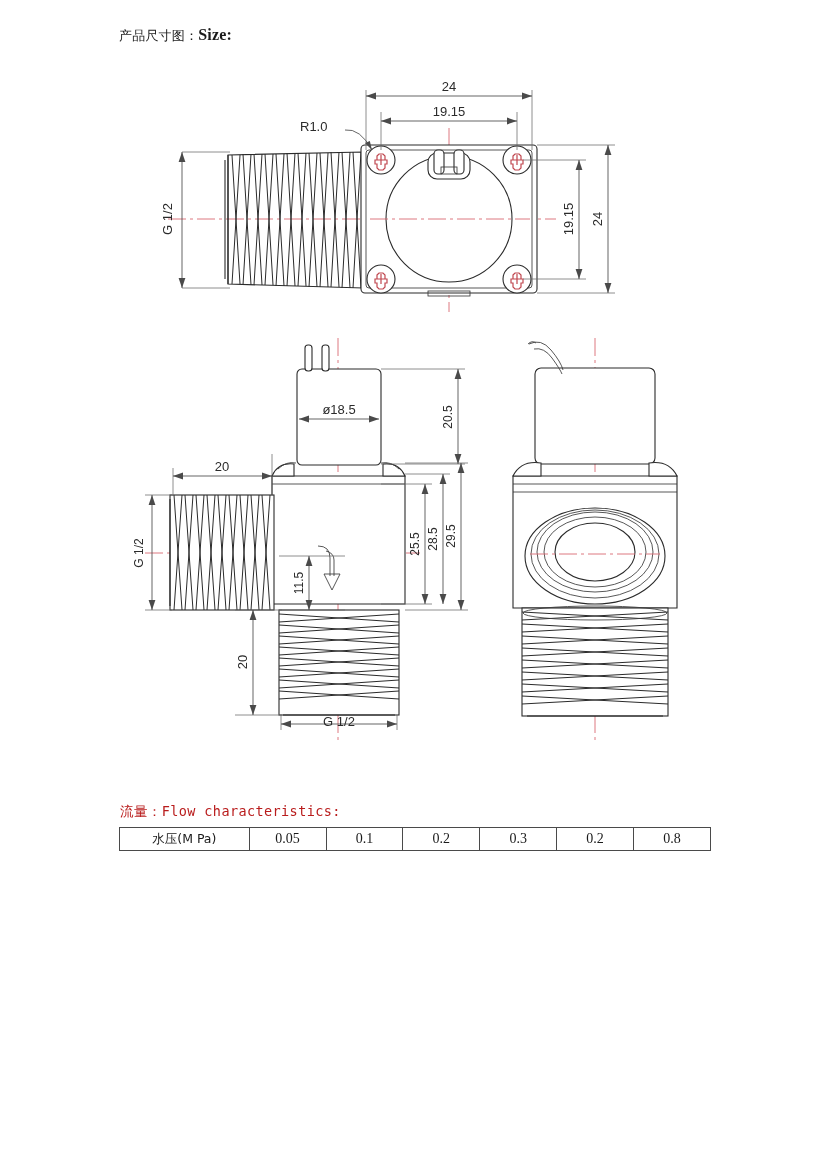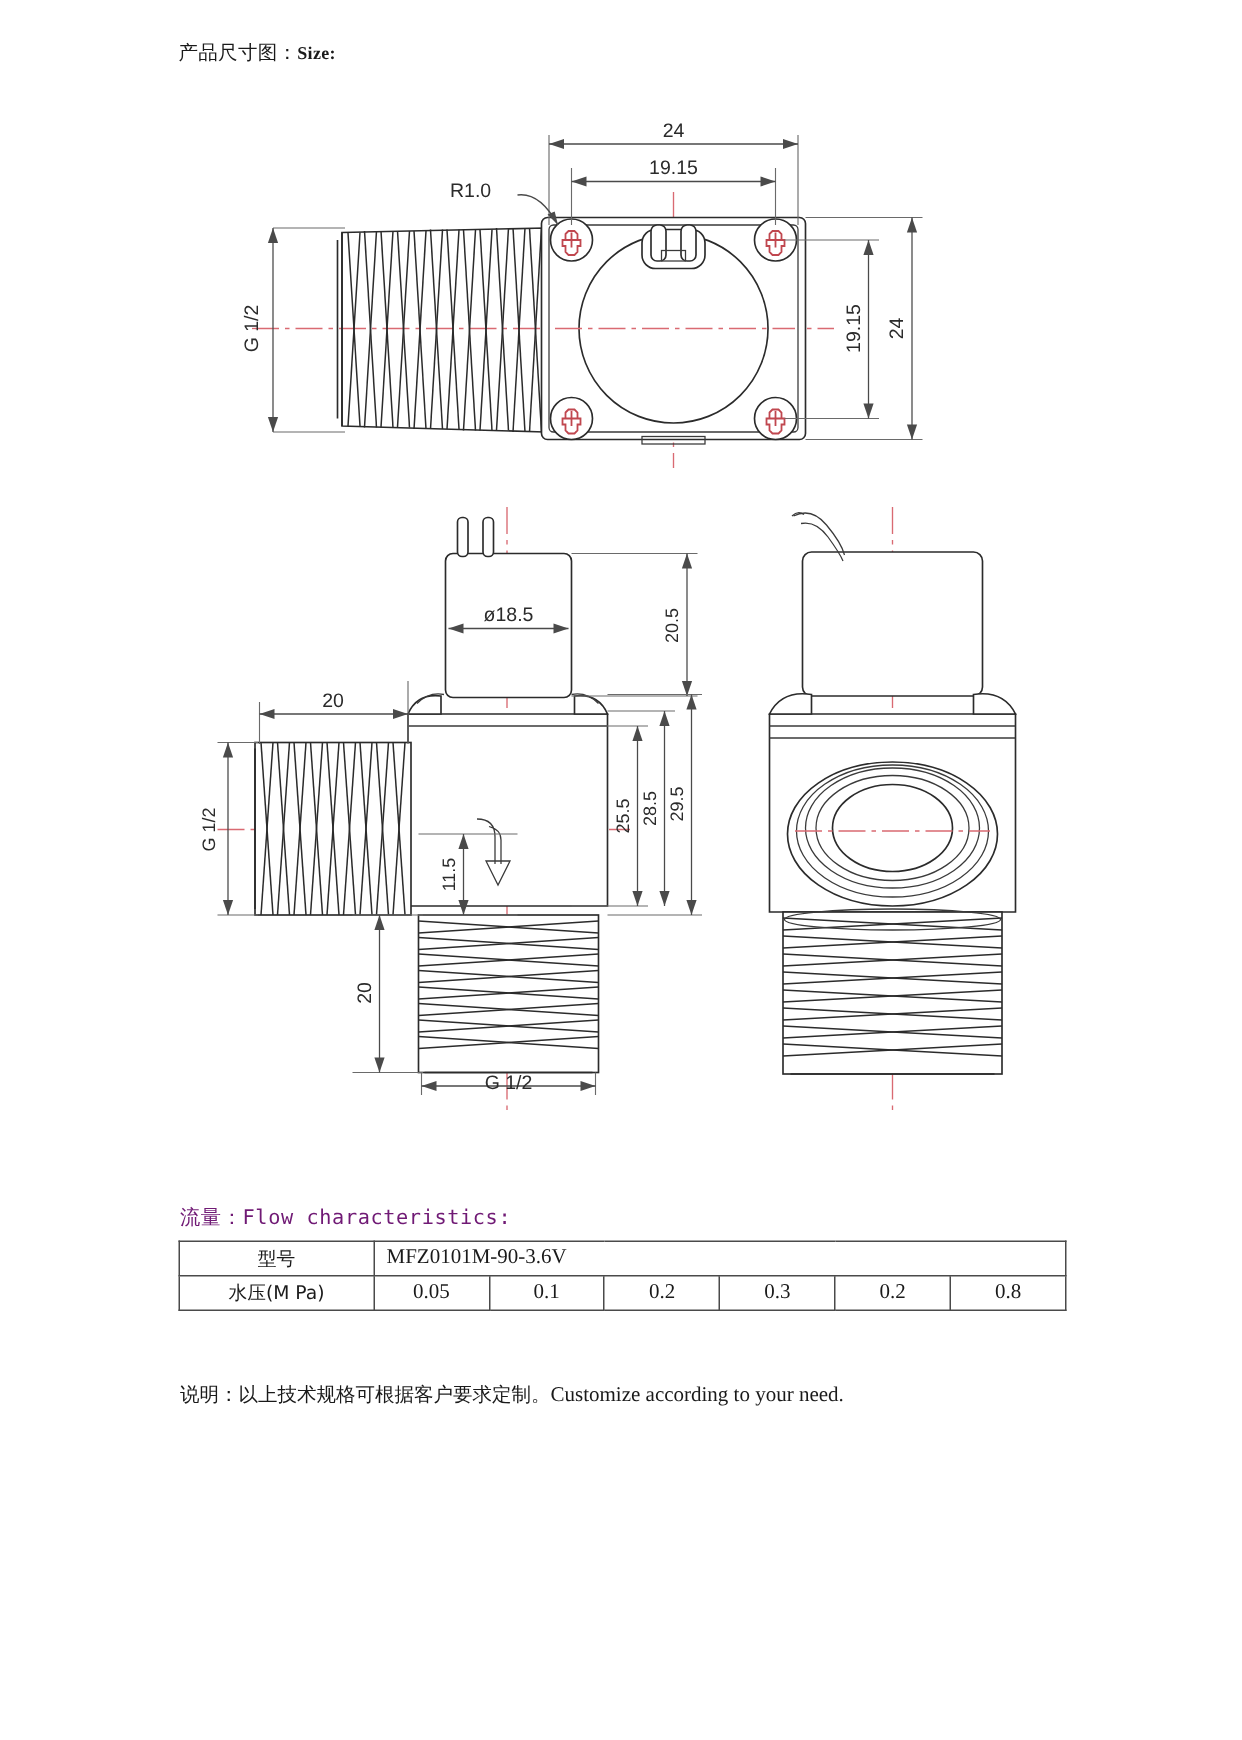--- a/index.html
+++ b/index.html
@@ -1,23 +1,23 @@
 <!DOCTYPE html>
 <html><head>
 <meta charset="utf-8">
 <style>
   html,body{margin:0;padding:0;background:#fff;}
   body{width:828px;height:1160px;position:relative;font-family:"Liberation Serif",serif;color:#1a1a1a;}
   .page{position:absolute;inset:0;background:#ffffff;}
 
   .hdr{position:absolute;left:119px;top:26px;font-size:14.5px;letter-spacing:.2px;}
   .hdr .cn{font-family:"DejaVu Sans",sans-serif;font-size:13px;}
-  .hdr .en{font-weight:bold;font-size:12px;}
-
-  .flow-title{position:absolute;left:120px;top:803px;font-family:"DejaVu Sans Mono",monospace;font-size:13.5px;letter-spacing:.4px;color:#701a75;}
+  .hdr .en{font-weight:bold;font-size:16px;}
+
+  .flow-title{position:absolute;left:120px;top:803px;font-family:"DejaVu Sans Mono",monospace;font-size:13.5px;letter-spacing:.4px;color:#b91c1c;}
   .flow-title .cn{font-family:"DejaVu Sans",sans-serif;}
 
   table.flow{position:absolute;left:119px;top:827px;width:592px;border-collapse:collapse;font-size:13.5px;}
   table.flow td{border:1px solid #4a4a4a;height:22px;text-align:center;vertical-align:middle;padding:0 2px;line-height:22px;}
   table.flow td.lbl{width:108px;font-family:"DejaVu Sans",sans-serif;font-size:12.5px;}
   table.flow td.model{text-align:left;padding-left:8px;font-size:14px;}
   table.flow td.val{width:62px;font-size:14px;}
 
   .note{position:absolute;left:120px;top:921px;font-size:14px;}
   .note .cn{font-family:"DejaVu Sans",sans-serif;font-size:13px;}
@@ -382,32 +382,25 @@
     </g>
   </svg>
 
   <div class="flow-title">
     <span class="cn">流量：</span><span>Flow characteristics:</span>
   </div>
 
   <table class="flow">
     <tbody>
       <tr>
-        <td class="lbl">型号</td>
-        <td class="model" colspan="6">MFZ0101M-90-3.6V</td>
-      </tr>
-      <tr>
         <td class="lbl">水压(M Pa)</td>
         <td class="val">0.05</td>
         <td class="val">0.1</td>
         <td class="val">0.2</td>
         <td class="val">0.3</td>
         <td class="val">0.2</td>
         <td class="val">0.8</td>
       </tr>
     </tbody>
   </table>
 
-  <div class="note">
-    <span class="cn">说明：以上技术规格可根据客户要求定制。</span><span>Customize according to your need.</span>
-  </div>
 
 </div>
 
 </body></html>

